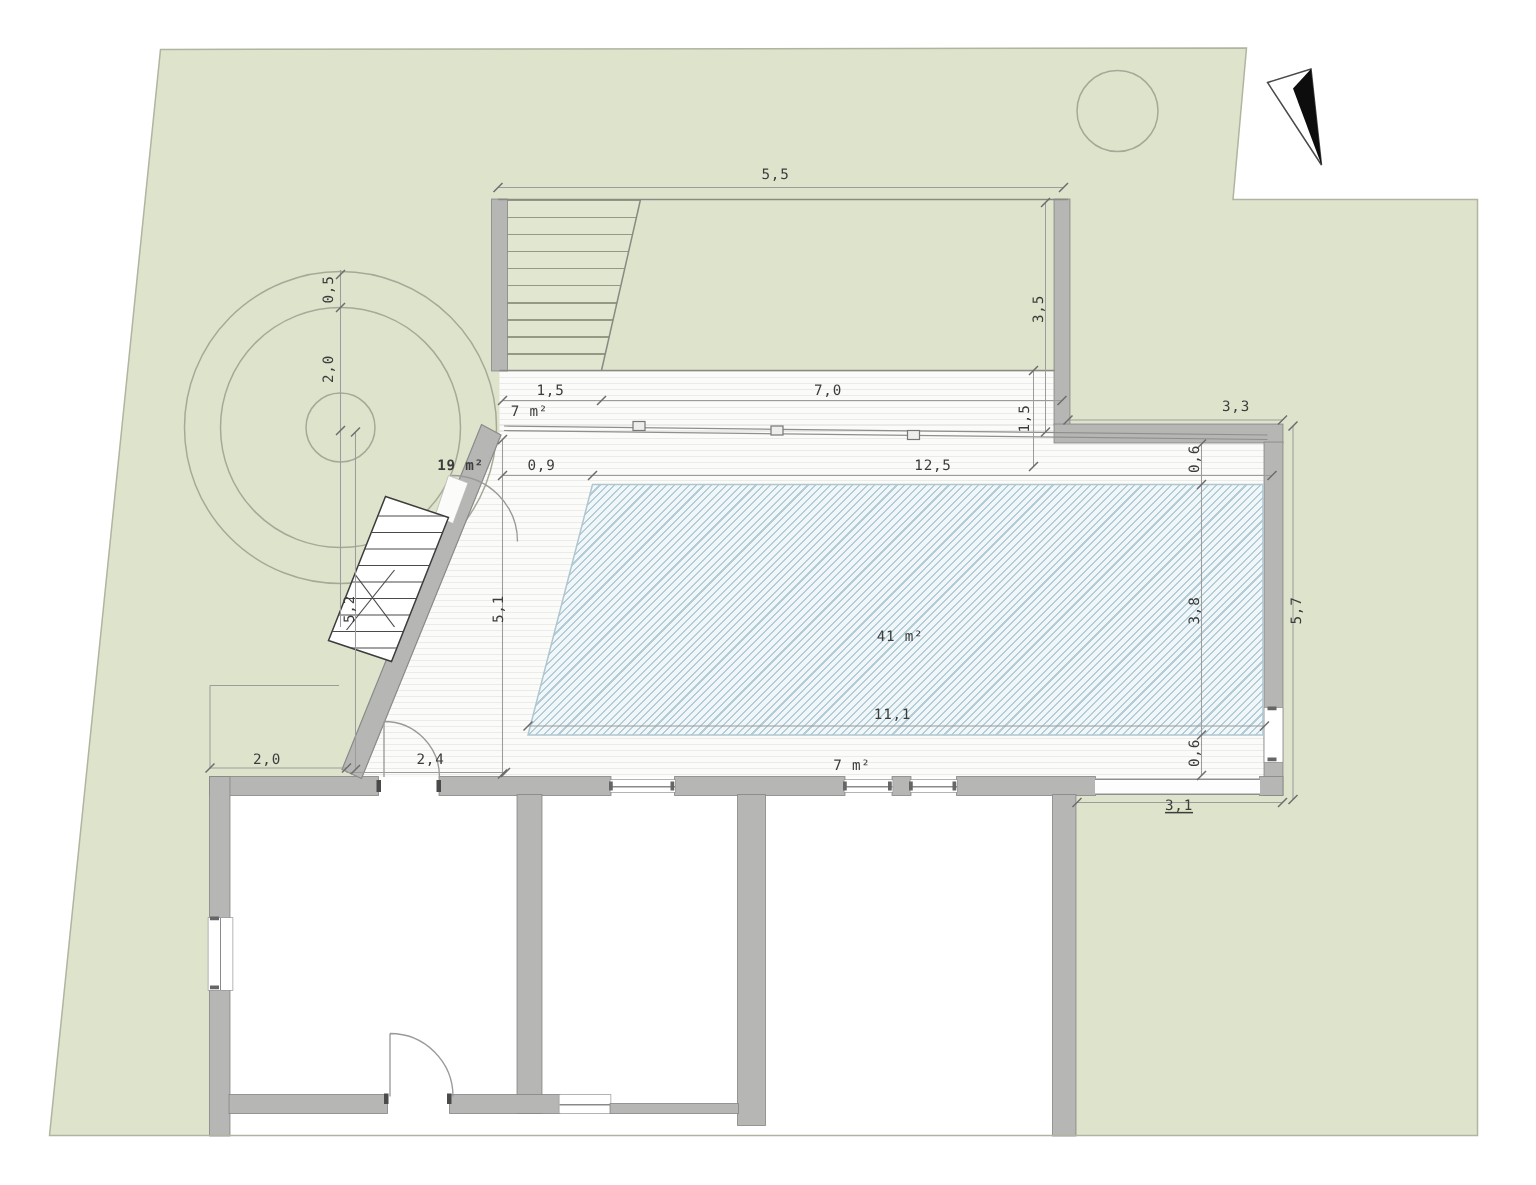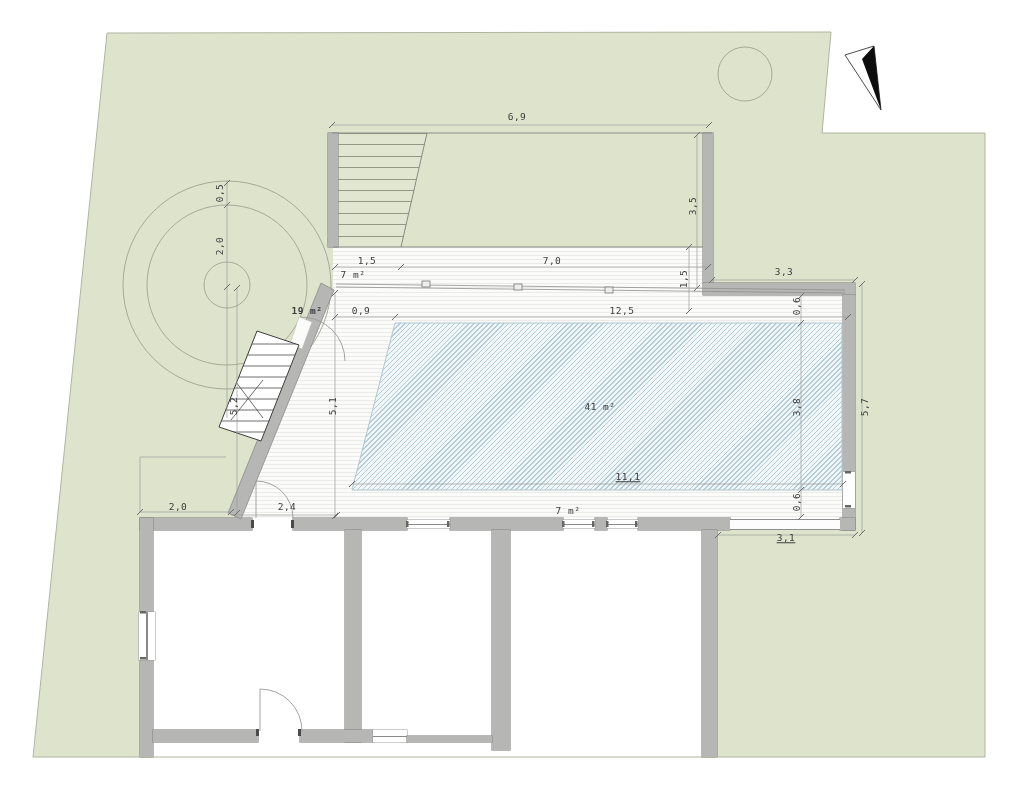--- a/index.html
+++ b/index.html
@@ -197,38 +197,38 @@
       M332,296 L338,290 M332,519 L338,513
       M234,291 L240,285 M234,516 L240,510
       M224,186 L230,180 M224,208 L230,202 M224,290 L230,284"></path>
 
     <g>
       <polygon points="845,55 874,46 881,110" fill="#ffffff" stroke="#4a4a4a" stroke-width="1"></polygon>
       <polygon points="862,59 874,46 881,110" fill="#0d0d0d"></polygon>
     </g>
   </svg>
 
-  <div class="lbl" style="left:517px;top:117px;">6,9</div>
+  <div class="lbl" style="left:517px;top:117px;">5,5</div>
   <div class="lbl v" style="left:693px;top:206px;">3,5</div>
   <div class="lbl" style="left:367px;top:261px;">1,5</div>
   <div class="lbl" style="left:552px;top:261px;">7,0</div>
   <div class="lbl" style="left:353px;top:275px;">7 m²</div>
   <div class="lbl v" style="left:684px;top:279px;">1,5</div>
-  <div class="lbl" style="left:784px;top:272px;">3,3</div>
+  <div class="lbl" style="left:824px;top:272px;">3,3</div>
   <div class="lbl" style="left:307px;top:311px;font-weight:bold;">19 m²</div>
   <div class="lbl" style="left:361px;top:311px;">0,9</div>
   <div class="lbl" style="left:622px;top:311px;">12,5</div>
   <div class="lbl v" style="left:797px;top:306px;">0,6</div>
   <div class="lbl v" style="left:220px;top:193px;">0,5</div>
   <div class="lbl v" style="left:220px;top:246px;">2,0</div>
-  <div class="lbl" style="left:600px;top:407px;">41 m²</div>
+  <div class="lbl" style="left:600px;top:425px;">41 m²</div>
   <div class="lbl v" style="left:797px;top:407px;">3,8</div>
   <div class="lbl v" style="left:865px;top:407px;">5,7</div>
   <div class="lbl v" style="left:234px;top:406px;">5,2</div>
   <div class="lbl v" style="left:333px;top:406px;">5,1</div>
-  <div class="lbl" style="left:628px;top:477px;text-decoration:underline;">11,1</div>
+  <div class="lbl" style="left:595px;top:477px;">11,1</div>
   <div class="lbl v" style="left:797px;top:502px;">0,6</div>
   <div class="lbl" style="left:178px;top:507px;">2,0</div>
   <div class="lbl" style="left:287px;top:507px;">2,4</div>
   <div class="lbl" style="left:568px;top:511px;">7 m²</div>
   <div class="lbl" style="left:786px;top:538px;text-decoration:underline;">3,1</div>
 
 </div>
 
 </body></html>

